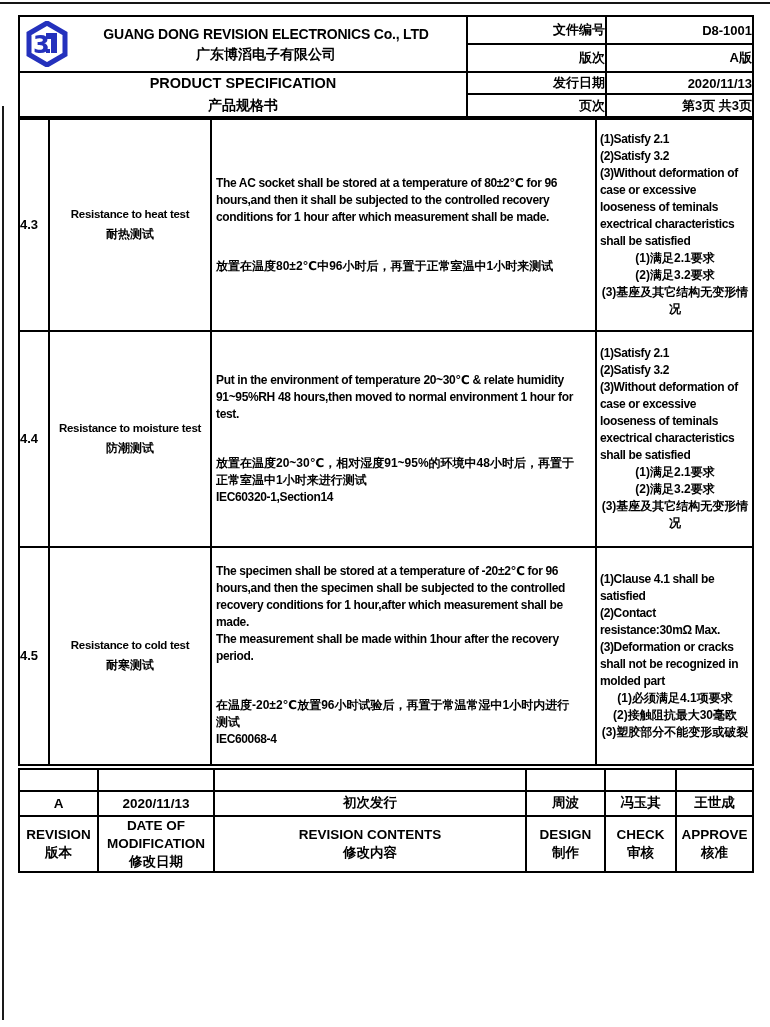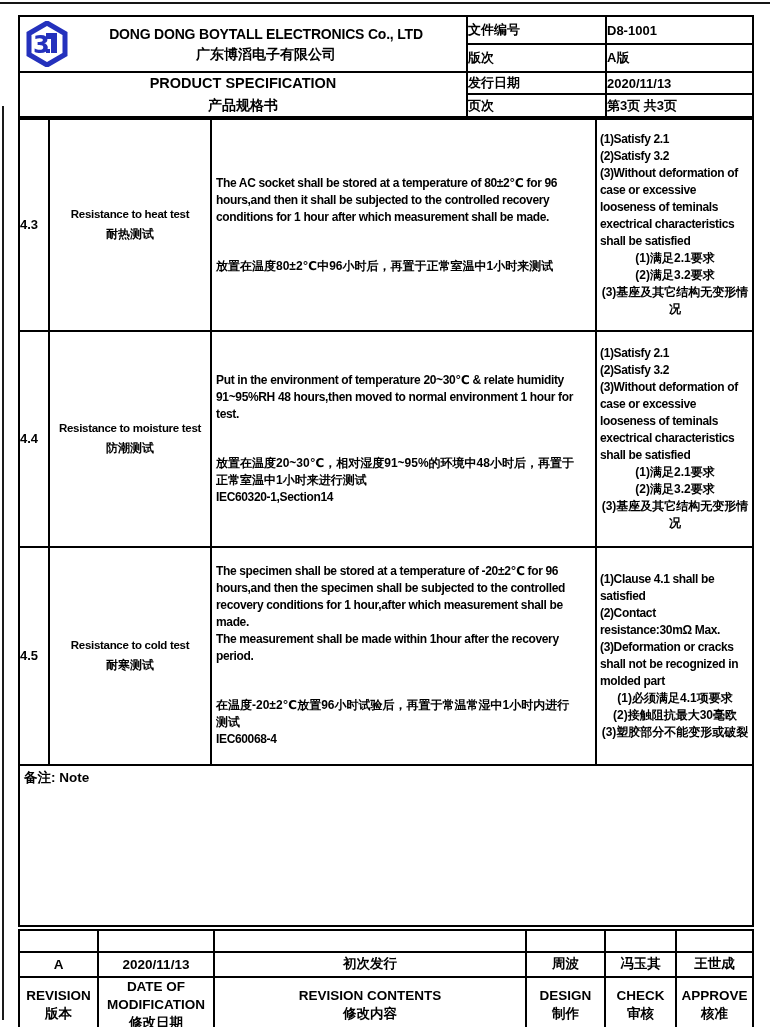--- a/index.html
+++ b/index.html
@@ -19,22 +19,22 @@
 
   
   .company-cell{display:flex;align-items:center;padding:2px 4px;}
   .logo-box{flex:0 0 46px;display:flex;justify-content:center;}
   .company-text{flex:1;text-align:center;line-height:1.45;}
   .company-en{font-size:14px;letter-spacing:-0.2px;}
   .company-cn{font-size:14px;}
   .title-cell{text-align:center;line-height:1.5;}
   .title-en{font-size:14.5px;}
   .title-cn{font-size:14px;}
-  .fld-label{text-align:left;font-size:13px;}
-  .fld-value{text-align:left;font-size:13px;}
+  .fld-label{text-align:right;font-size:13px;}
+  .fld-value{text-align:right;font-size:13px;}
   tr.hr1 td{height:26px;}
   tr.hr2 td{height:26px;}
   tr.hr3 td{height:18px;}
   tr.hr4 td{height:18px;}
 
   
   .c-id{text-align:left;font-size:13px;}
   .c-name{text-align:center;font-size:11.5px;letter-spacing:-0.3px;line-height:1.7;}
   .c-name .cn{font-size:12px;letter-spacing:0;}
   .c-desc{font-size:12px;letter-spacing:-0.35px;line-height:17px;padding:3px 15px 3px 4px;}
@@ -77,21 +77,21 @@
             <div class="logo-box">
               <svg width="42" height="46" viewBox="0 0 42 46">
                 <path d="M21 2 L39 12.5 V33.5 L21 44 L3 33.5 V12.5 Z" fill="none" stroke="#2431bd" stroke-width="5"></path>
                 <text x="7" y="32" font-size="24" font-weight="bold" fill="#2431bd" font-family="'DejaVu Sans',sans-serif">3</text>
                 <rect x="25" y="12" width="6" height="20" fill="#2431bd"></rect>
                 <rect x="20" y="12" width="7" height="6" fill="#2431bd"></rect>
                 <rect x="20" y="28" width="4" height="4" fill="#2431bd"></rect>
               </svg>
             </div>
             <div class="company-text">
-              <div class="company-en">DONG DONG BOYTALL ELECTRONICS Co., LTD</div>
+              <div class="company-en">GUANG DONG REVISION ELECTRONICS Co., LTD</div>
               <div class="company-cn">广东博滔电子有限公司</div>
             </div>
           </div>
         </td>
         <td class="fld-label">文件编号</td>
         <td class="fld-value">D8-1001</td>
       </tr>
       <tr class="hr2">
         <td class="fld-label">版次</td>
         <td class="fld-value">A版</td>
@@ -176,23 +176,20 @@
         <td class="c-crit">
           <div>(1)Clause 4.1 shall be satisfied</div>
           <div>(2)Contact resistance:30mΩ Max.</div>
           <div>(3)Deformation or cracks shall not be recognized in molded part</div>
           <div class="cn">(1)必须满足4.1项要求</div>
           <div class="cn">(2)接触阻抗最大30毫欧</div>
           <div class="cn">(3)塑胶部分不能变形或破裂</div>
         </td>
       </tr>
 
-      <tr class="rnote">
-        <td colspan="4" class="note-cell">备注: Note</td>
-      </tr>
     </tbody>
       </table>
 
     <table class="rev-tbl">
       <colgroup>
         <col style="width:79px">
           <col style="width:116px">
           <col style="width:312px">
         <col style="width:79px">
           <col style="width:71px">

